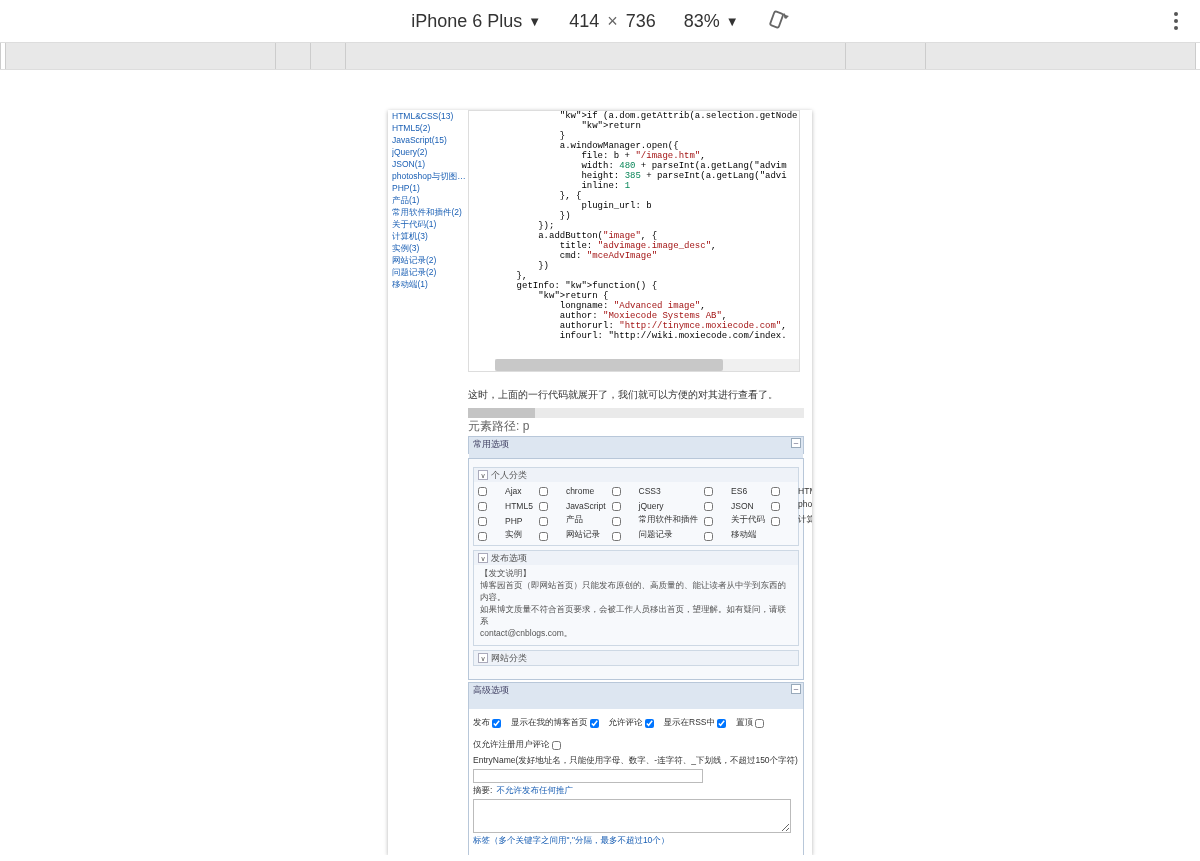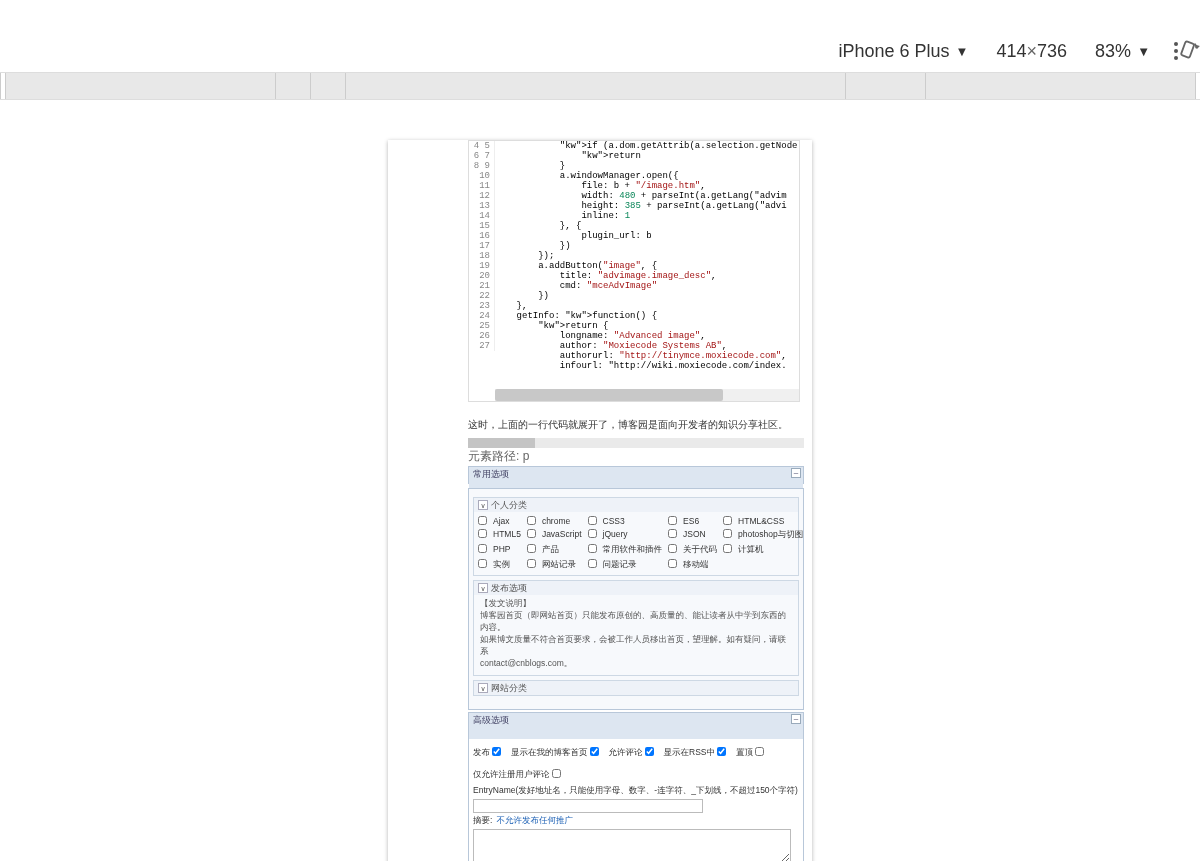--- a/index.html
+++ b/index.html
@@ -1,23 +1,23 @@
 <!DOCTYPE html>
 <html><head>
 <meta charset="utf-8">
 <style>
 * { box-sizing: border-box; margin: 0; padding: 0; }
 body { font-family: -apple-system, "Helvetica Neue", Arial, sans-serif; background: #fff; }
 
 
-.devtools-bar { height: 42px; display: flex; align-items: center; justify-content: flex-end; position: relative; color: #333; font-size: 18px; margin-top: 30px; }
+.devtools-bar { height: 42px; display: flex; align-items: center; justify-content: center; position: relative; color: #333; font-size: 18px; }
 .devtools-bar .device { display: flex; align-items: center; gap: 28px; }
 .devtools-bar .dropdown { display: flex; align-items: center; gap: 6px; cursor: pointer; }
 .devtools-bar .arrow-down { font-size: 13px; }
-.devtools-bar .dims { display: flex; align-items: center; gap: 0; color: #666; }
+.devtools-bar .dims { display: flex; align-items: center; gap: 8px; color: #666; }
 .devtools-bar .dims .dim-val { color: #333; }
 .devtools-bar .rotate-icon { display:inline-flex; }
 .devtools-bar .more { position: absolute; right: 22px; cursor: pointer; }
 .more-dots { display:flex; flex-direction:column; gap:3px; }
 .more-dots span { width:4px; height:4px; background:#555; border-radius:50%; display:block; }
 
 
 .ruler { height: 28px; background: #fff; display:flex; border-top:1px solid #ddd; border-bottom:1px solid #ddd; }
 .ruler .seg { border-left:1px solid #ccc; background:#e8e8e8; }
 .ruler .seg.blank { background:#fff; }
@@ -52,34 +52,34 @@
 .panel-hd .collapse { position:absolute; right:2px; top:1px; width:10px; height:10px; border:1px solid #9ab; font-size:8px; line-height:8px; text-align:center; background:#fff; cursor:pointer; }
 
 .panel.p1 { top:326px; height:18px; }
 .panel-body { padding:4px; font-size:9px; }
 
 .subpanel { border:1px solid #cdd8e4; margin:4px 0; }
 .subpanel-hd { background:#eef2f8; height:14px; line-height:14px; font-size:9px; padding:0 4px; color:#555; }
 .subpanel-hd .tog { display:inline-block; width:10px; height:10px; border:1px solid #aab; background:#fff; font-size:7px; line-height:9px; text-align:center; margin-right:3px; cursor:pointer; }
 
 .cats { display:grid; grid-template-columns: repeat(5, 1fr); gap:3px 6px; font-size:8.5px; padding:4px; }
-.cats label { display:flex; align-items:flex-start; gap:6px; white-space:nowrap; }
+.cats label { display:flex; align-items:flex-end; gap:18px; white-space:nowrap; }
 .cats input { width:9px; height:9px; }
 
 .pub-opts { padding:4px 6px; font-size:8.5px; color:#444; }
 .pub-opts label { display:block; margin:2px 0; }
 .pub-opts input[type=checkbox]{ width:9px; height:9px; margin-right:2px; }
 .pub-note { font-size:8.5px; color:#555; line-height:12px; padding:2px 6px 6px; }
 
 .panel-big { top:348px; height:222px; background:#f7f9fc; }
 
 .panel.p3 { top:568px; height:110px; }
 
 .opts-row { display:flex; gap:10px; font-size:8.5px; padding:4px 0 2px; flex-wrap:wrap; align-items:center; }
-.opts-row label { display:flex; gap:2px; }
+.opts-row label { display:flex; align-items:center; gap:2px; }
 .opts-row input[type=checkbox]{ width:9px; height:9px; }
 
 .fld { display:flex; align-items:flex-start; gap:4px; font-size:8.5px; margin:2px 0; }
 .fld .lab { white-space:nowrap; }
 .fld input[type=text], .fld textarea { border:1px solid #bbb; font-size:8.5px; padding:1px 2px; font-family:inherit; }
 .link { color:#1a5fb4; cursor:pointer; }
 
 .abs { position:absolute; }
 
 </style>
@@ -126,47 +126,39 @@
   <div class="seg" style="flex:0 0 500px"></div>
   <div class="seg" style="flex:0 0 80px"></div>
   <div class="seg" style="flex:1"></div>
   <div class="seg blank" style="flex:0 0 5px"></div>
 </div>
 
 <div class="stage">
   <div class="device-frame">
     <div class="page">
 
+      <div class="sidebar">
+        <a>HTML&amp;CSS(13)</a>
+        <a>HTML5(2)</a>
+        <a>JavaScript(15)</a>
+        <a>jQuery(2)</a>
+        <a>JSON(1)</a>
+        <a>photoshop与切图(2)</a>
+        <a>PHP(1)</a>
+        <a>产品(1)</a>
+        <a>常用软件和插件(2)</a>
+        <a>关于代码(1)</a>
+        <a>计算机(3)</a>
+        <a>实例(3)</a>
+        <a>网站记录(2)</a>
+        <a>问题记录(2)</a>
+        <a>移动端(1)</a>
+      </div>
 
       <div class="code-wrap">
-        <div class="gutter" id="gutter">4
-5
-6
-7
-8
-9
-10
-11
-12
-13
-14
-15
-16
-17
-18
-19
-20
-21
-22
-23
-24
-25
-26
-27
-</div>
         <pre class="code" id="code">            <span class="&lt;span">"kw"</span>&gt;if (a.dom.getAttrib(a.selection.getNode(),
                 <span class="&lt;span">"kw"</span>&gt;return
             }
             a.windowManager.open({
                 file: b + <span class="str">"/image.htm"</span>,
                 width: <span class="num">480</span> + parseInt(a.getLang("advim
                 height: <span class="num">385</span> + parseInt(a.getLang("advi
                 inline: <span class="num">1</span>
             }, {
                 plugin_url: b
@@ -181,21 +173,21 @@
         <span class="&lt;span">"kw"</span>&gt;return {
             longname: <span class="str">"Advanced image"</span>,
             author: <span class="str">"Moxiecode Systems AB"</span>,
             authorurl: <span class="str">"http://tinymce.moxiecode.com"</span>,
             infourl: "http://wiki.moxiecode.com/index.
 
 </pre>
         <div class="code-hscroll"></div>
       </div>
 
-      <div class="note">这时，上面的一行代码就展开了，博客园是面向开发者的知识分享社区。</div>
+      <div class="note">这时，上面的一行代码就展开了，我们就可以方便的对其进行查看了。</div>
       <div class="hscroll-thin"></div>
       <div class="status-path">元素路径: p</div>
 
       <div class="panel p1">
         <div class="panel-hd">
           <span>常用选项</span>
           <span class="collapse">–</span>
         </div>
       </div>
 

